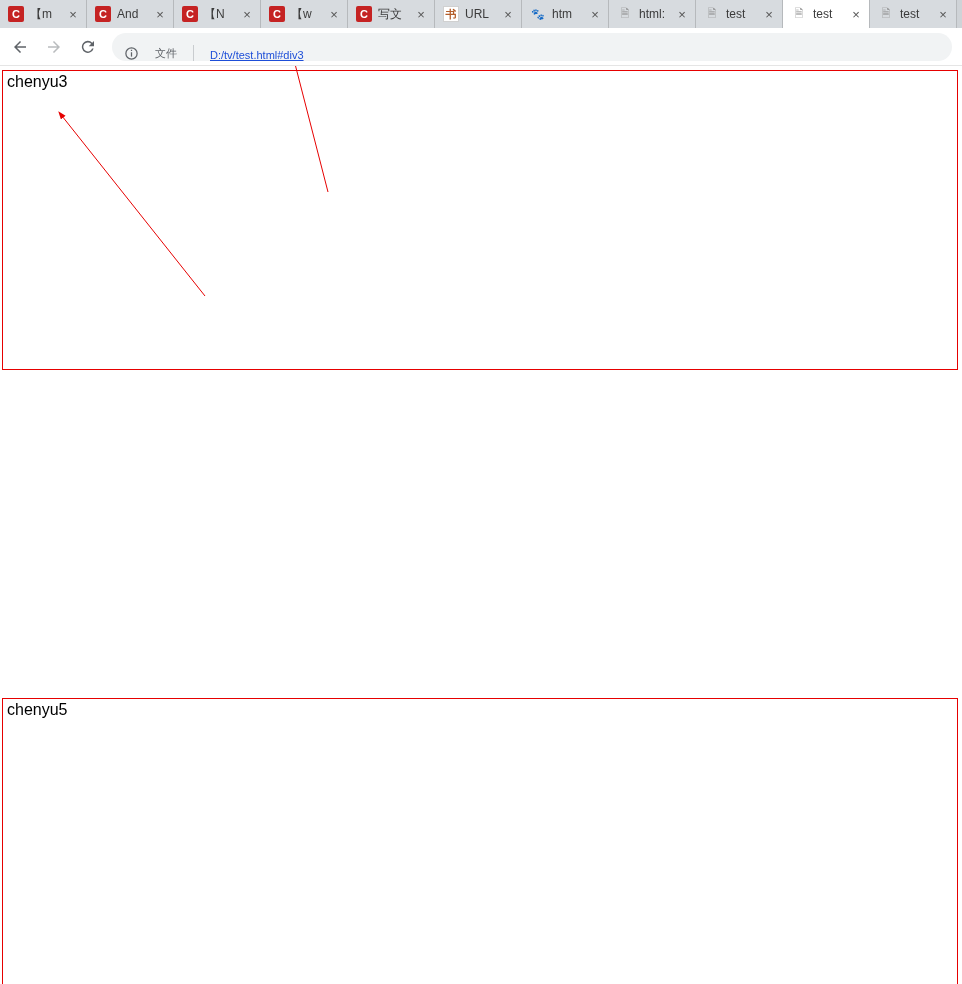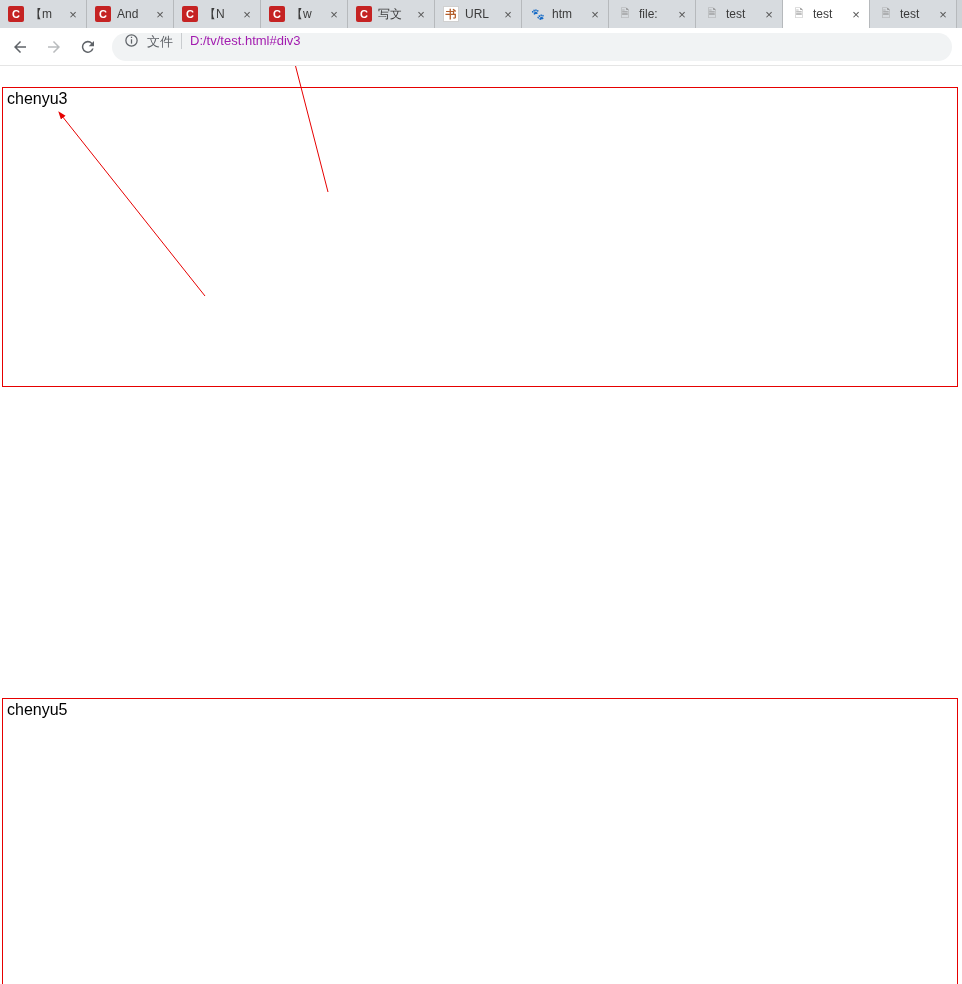--- a/index.html
+++ b/index.html
@@ -100,57 +100,58 @@
     align-items: center;
     justify-content: center;
     color: #5f6368;
     font-size: 18px;
     cursor: pointer;
   }
   .nav-btn.disabled { color: #b9bcbe; cursor: default; }
   .omnibox {
     flex: 1 1 auto;
     display: flex;
-    align-items: flex-start;
+    align-items: flex-end;
     height: 28px;
     background: #f1f3f4;
     border-radius: 14px;
     padding: 0 12px;
-    gap: 8px;
+    gap: 16px;
     color: #5f6368;
-    font-size: 13px;
+    font-size: 11px;
   }
   .omnibox .divider {
     width: 1px;
     height: 16px;
     background: #c9cccf;
   }
   .omnibox .url-text {
-    color: #a21caf;
+    color: #1d4ed8;
     white-space: nowrap;
+    text-decoration: underline;
   }
 
   
   .viewport {
     position: relative;
     width: 962px;
     height: 918px;
     background: #fff;
   }
   .block {
     position: absolute;
     left: 2px;
     right: 4px;
     border: 1px solid #e60000;
     height: 300px;
     padding: 2px 4px;
     font-size: 16px;
     color: #000;
   }
-  #block3 { top: 21px; }
+  #block3 { top: 4px; }
   #block4 { top: 306px; }
   #block5 { top: 632px; }
 
   
   .arrow-svg {
     position: absolute;
     top: 0;
     left: 0;
     pointer-events: none;
   }
@@ -189,21 +190,21 @@
       <span class="title">URL</span>
       <span class="close">×</span>
     </div>
     <div class="tab">
       <span class="favicon fav-paw">🐾</span>
       <span class="title">htm</span>
       <span class="close">×</span>
     </div>
     <div class="tab">
       <span class="favicon fav-page">🗎</span>
-      <span class="title">file:</span>
+      <span class="title">html:</span>
       <span class="close">×</span>
     </div>
     <div class="tab">
       <span class="favicon fav-page">🗎</span>
       <span class="title">test</span>
       <span class="close">×</span>
     </div>
     <div class="tab active">
       <span class="favicon fav-page">🗎</span>
       <span class="title">test</span>

